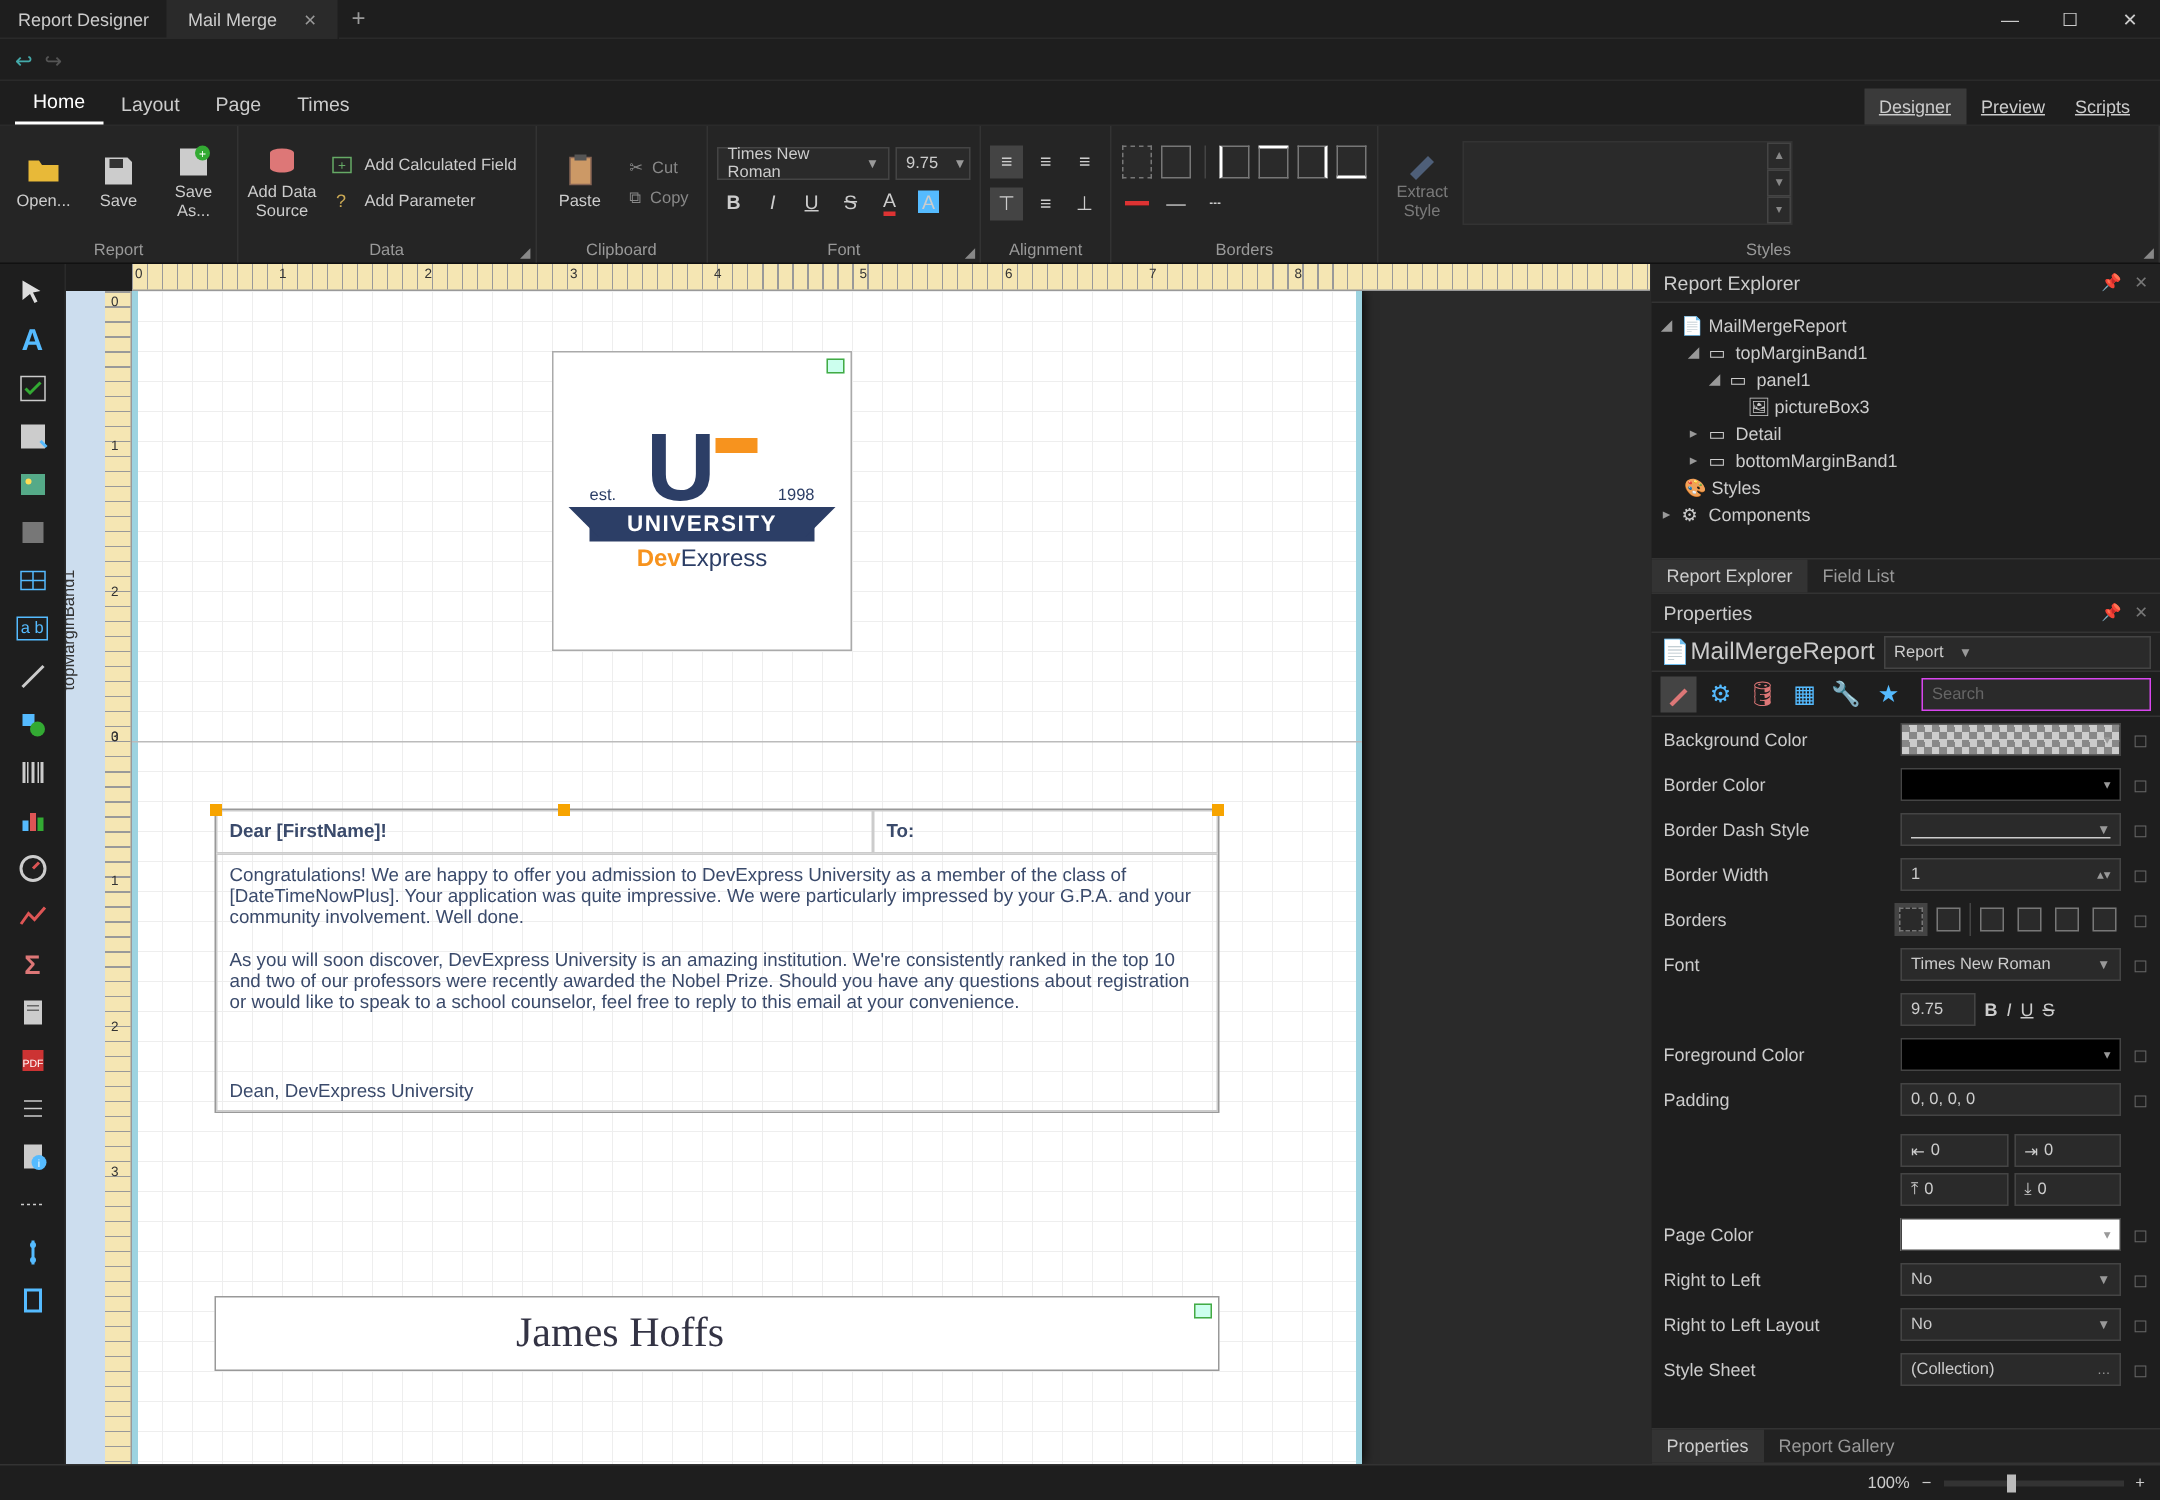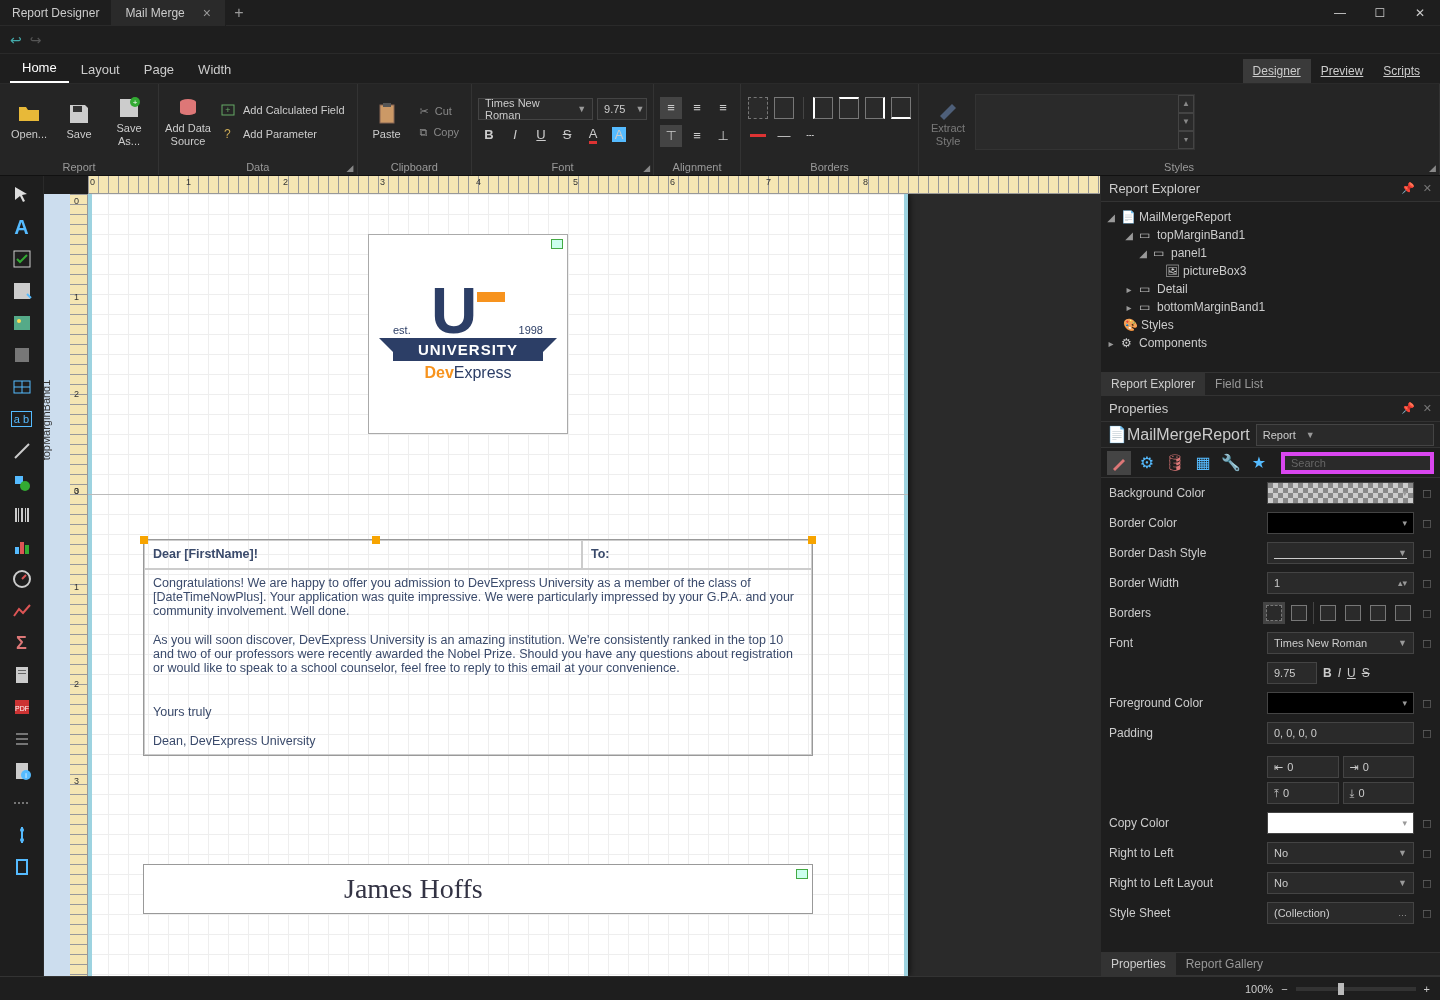--- a/index.html
+++ b/index.html
@@ -63,21 +63,21 @@
   .tree-row .exp{width:12px;text-align:center;color:#999;font-size:10px;}
   .tree-ind{display:inline-block;}
   .tree-ico{width:14px;height:14px;display:flex;align-items:center;}
   .tabs-row{ height:24px; background:#222; display:flex; align-items:stretch; border-top:1px solid #333; border-bottom:1px solid #333;}
   .ptab{ padding:0 10px; font-size:12px; display:flex; align-items:center; color:#999;}
   .ptab.active{ background:#333; color:#ccc;}
   .prop-head-row{ height:26px; display:flex; align-items:center; padding:0 6px; gap:6px; background:#222; border-bottom:1px solid #333;}
   .prop-head-row .sel{flex:1;}
   .prop-icons{ height:30px; display:flex; align-items:center; gap:4px; padding:0 6px; border-bottom:1px solid #333;}
   .pico{ width:24px;height:24px;display:flex;align-items:center;justify-content:center;}
-  .search-box{ flex:1; background:#2a2a2a; border:4px solid #d946ef; height:22px; font-size:11px; color:#888; padding:0 6px; display:flex; align-items:center; margin-left:6px;}
+  .search-box{ flex:1; background:#2a2a2a; border:1px solid #d946ef; height:22px; font-size:11px; color:#888; padding:0 6px; display:flex; align-items:center; margin-left:6px;}
   .props{ flex:1; overflow:auto; font-size:12px;}
   .prow{ display:flex; align-items:center; padding:4px 8px; gap:8px;justify-content:space-between;}
   .plabel{ width:150px; color:#ccc;}
   .pval{ flex:1;}
   .pctrl{ background:#2a2a2a; border:1px solid #444; height:22px; width:100%; display:flex; align-items:center; padding:0 6px; color:#ccc; font-size:11px; position:relative;}
   .pctrl .arr{ position:absolute; right:6px; font-size:9px; color:#999;}
   .swatch{ background:repeating-conic-gradient(#888 0 25%,#ccc 0 50%) 0/10px 10px;}
   .swatch.black{background:#000;}
   .swatch.white{background:#fff;}
   .pad-grid{ display:flex; gap:4px; margin-top:4px;}
@@ -116,21 +116,21 @@
 
 <div class="nav-bar">
   <span class="nav-arrow">↩</span>
   <span class="nav-arrow disabled">↪</span>
 </div>
 
 <div class="ribbon-tabs-row">
   <div class="ribbon-tab active">Home</div>
   <div class="ribbon-tab">Layout</div>
   <div class="ribbon-tab">Page</div>
-  <div class="ribbon-tab">Width</div>
+  <div class="ribbon-tab">Times</div>
   <div class="ribbon-right-tabs">
     <div class="rtab active">Designer</div>
     <div class="rtab">Preview</div>
     <div class="rtab">Scripts</div>
   </div>
 </div>
 
 <div class="ribbon">
   <div class="rgroup" style="position:relative">
     <div class="rgroup-body">
@@ -515,21 +515,21 @@
           <div class="marker" style="left:228px;top:-4px"></div>
           <div class="marker" style="right:-4px;top:-4px"></div>
           <div class="trow">
             <div class="tcell c2"><b>Dear [FirstName]!</b></div>
             <div class="tcell c1"><b>To:</b></div>
           </div>
           <div class="trow">
             <div class="tcell c2">
               <div>Congratulations! We are happy to offer you admission to DevExpress University as a member of the class of [DateTimeNowPlus]. Your application was quite impressive.  We were particularly impressed by your G.P.A. and your community involvement. Well done.</div><br>
               <div>As you will soon discover, DevExpress University is an amazing institution. We're consistently ranked in the top 10 and two of our professors were recently awarded the Nobel Prize. Should you have any questions about registration or would like to speak to a school counselor, feel free to reply to this email at your convenience.</div><br><br>
-              <div>Yours truly</div><br>
+              <br>
               <div>Dean, DevExpress University</div>
             </div>
           </div>
         </div>
         <div class="sig-box">
           <div class="pic-badge" style="left:auto;right:4px"></div>
           <span class="sig">James Hoffs</span>
         </div>
       </div>
     </div>
@@ -759,21 +759,21 @@
               </div>
           <div class="pad-cell">
                 <span>⤓</span>
                 <span>0</span>
               </div>
         </div>
       </div>
           <span style="width:10px"></span>
         </div>
       <div class="prow">
-          <div class="plabel">Copy Color</div>
+          <div class="plabel">Page Color</div>
           <div class="pval">
             <div class="pctrl swatch white">
               <span class="arr">▾</span>
             </div>
           </div>
           <span style="width:10px;color:#666">◻</span>
         </div>
       <div class="prow">
           <div class="plabel">Right to Left</div>
           <div class="pval">

